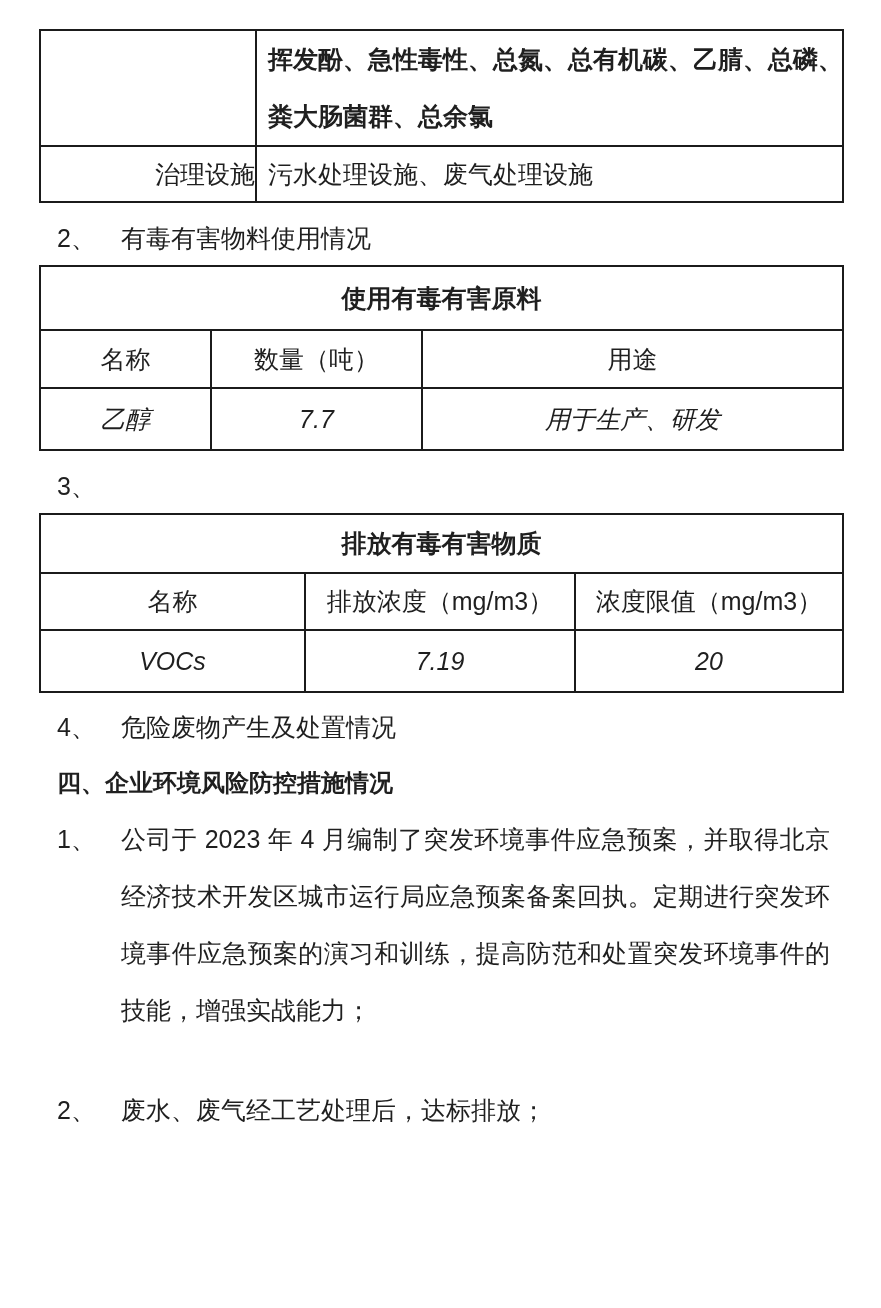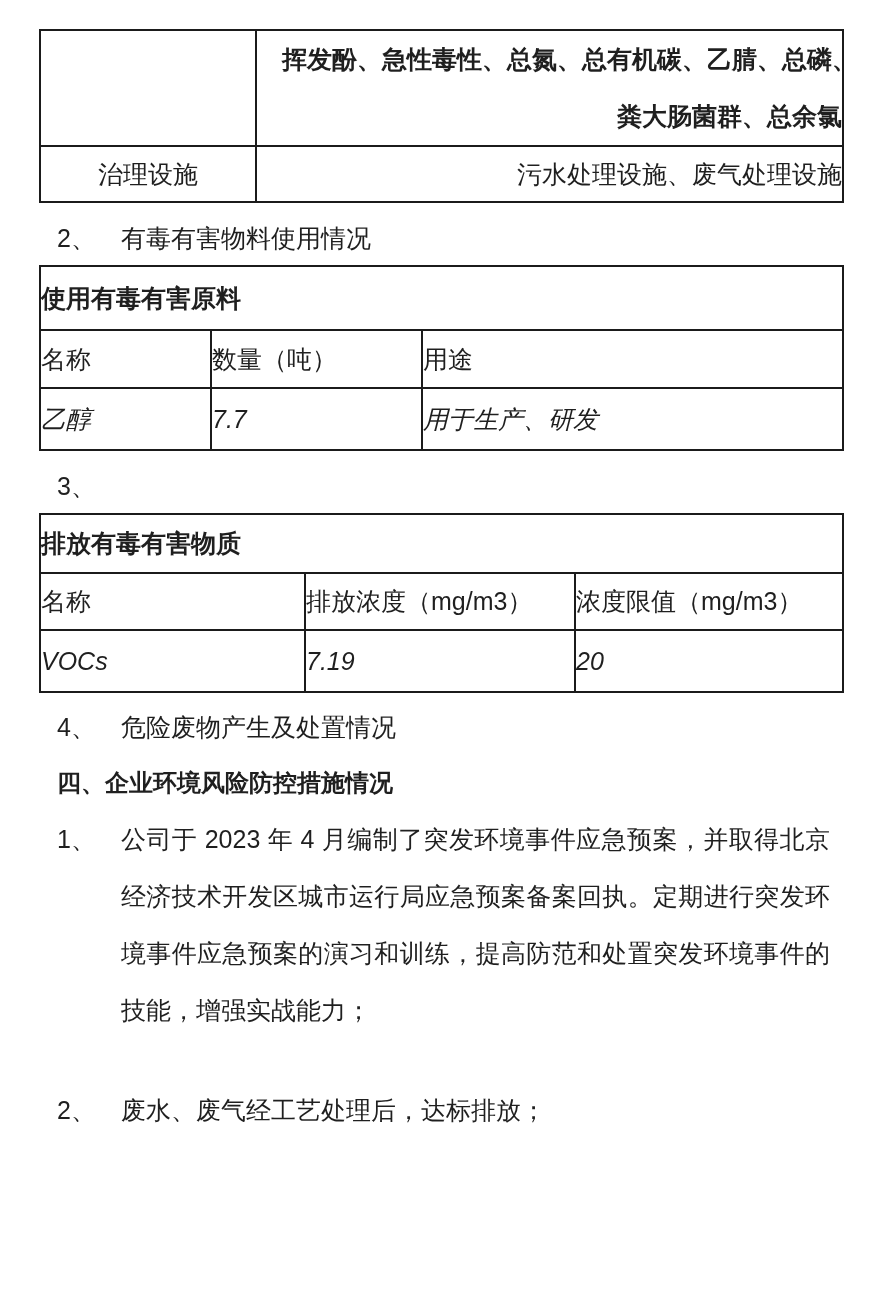--- a/index.html
+++ b/index.html
@@ -19,29 +19,29 @@
     border-collapse: collapse;
     table-layout: fixed;
     margin-left: 39px;
     width: 805px;
     font-size: 25px;
     color: #1f1f1f;
   }
   .tbl td { border: 2px solid #1b1b1b; padding: 0; vertical-align: middle; }
 
   
-  .top-tbl .c1 { width: 216px; text-align: center; }
-  .top-tbl .c2 { padding-left: 25px; text-align: right; }
+  .top-tbl .c1 { width: 216px; text-align: right; }
+  .top-tbl .c2 { padding-left: 11px; text-align: left; }
   .top-tbl .r1 td { height: 116px; }
   .top-tbl .r2 td { height: 56px; }
   .top-tbl .r1 .line { line-height: 57px; white-space: nowrap; }
   .semibold { font-weight: bold; }
 
   
-  .grid-tbl td { }
+  .grid-tbl td { text-align: center; }
   .grid-tbl .r-title td { height: 64px; font-weight: bold; }
   .grid-tbl .r-head td { height: 58px; }
   .grid-tbl .r-data td { height: 62px; font-style: italic; }
   .emis-tbl .r-title td { height: 59px; }
   .emis-tbl .r-head td { height: 57px; }
 
   
   .hline {
     display: flex; align-items: center;
     margin-left: 57px; height: 53px;

